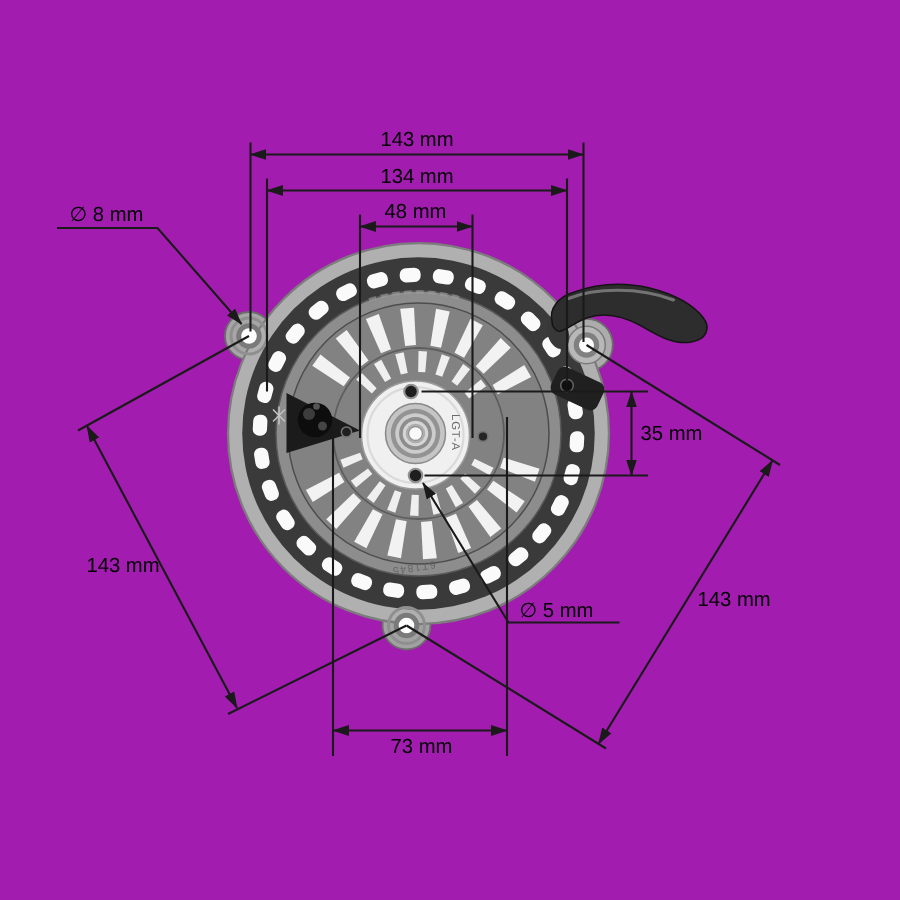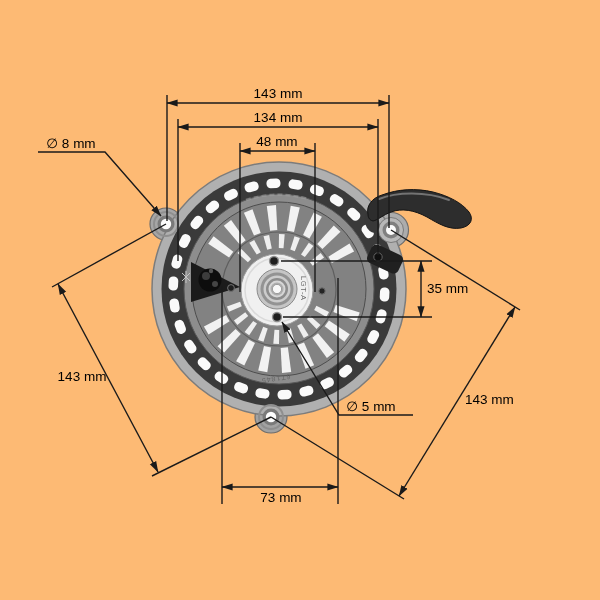--- a/index.html
+++ b/index.html
@@ -1,16 +1,16 @@
 <!DOCTYPE html>
 <html><head>
 <meta charset="utf-8">
 <style>
   html,body{margin:0;padding:0;background:#ffffff;}
-  .canvas{position:relative;width:600px;height:600px;background:#fdba74;overflow:hidden;
+  .canvas{position:relative;width:600px;height:600px;background:#a21caf;overflow:hidden;
           font-family:"Liberation Sans", sans-serif;}
   svg{display:block;}
   .dim-line{stroke:#1a1a1a;stroke-width:1.4;fill:none;}
   .dim-text{font-family:"Liberation Sans", sans-serif;font-size:13.5px;fill:#000000;}
   .part-text{font-family:"Liberation Sans", sans-serif;}
 </style>
 </head>
 <body>
 
 <div class="canvas">

